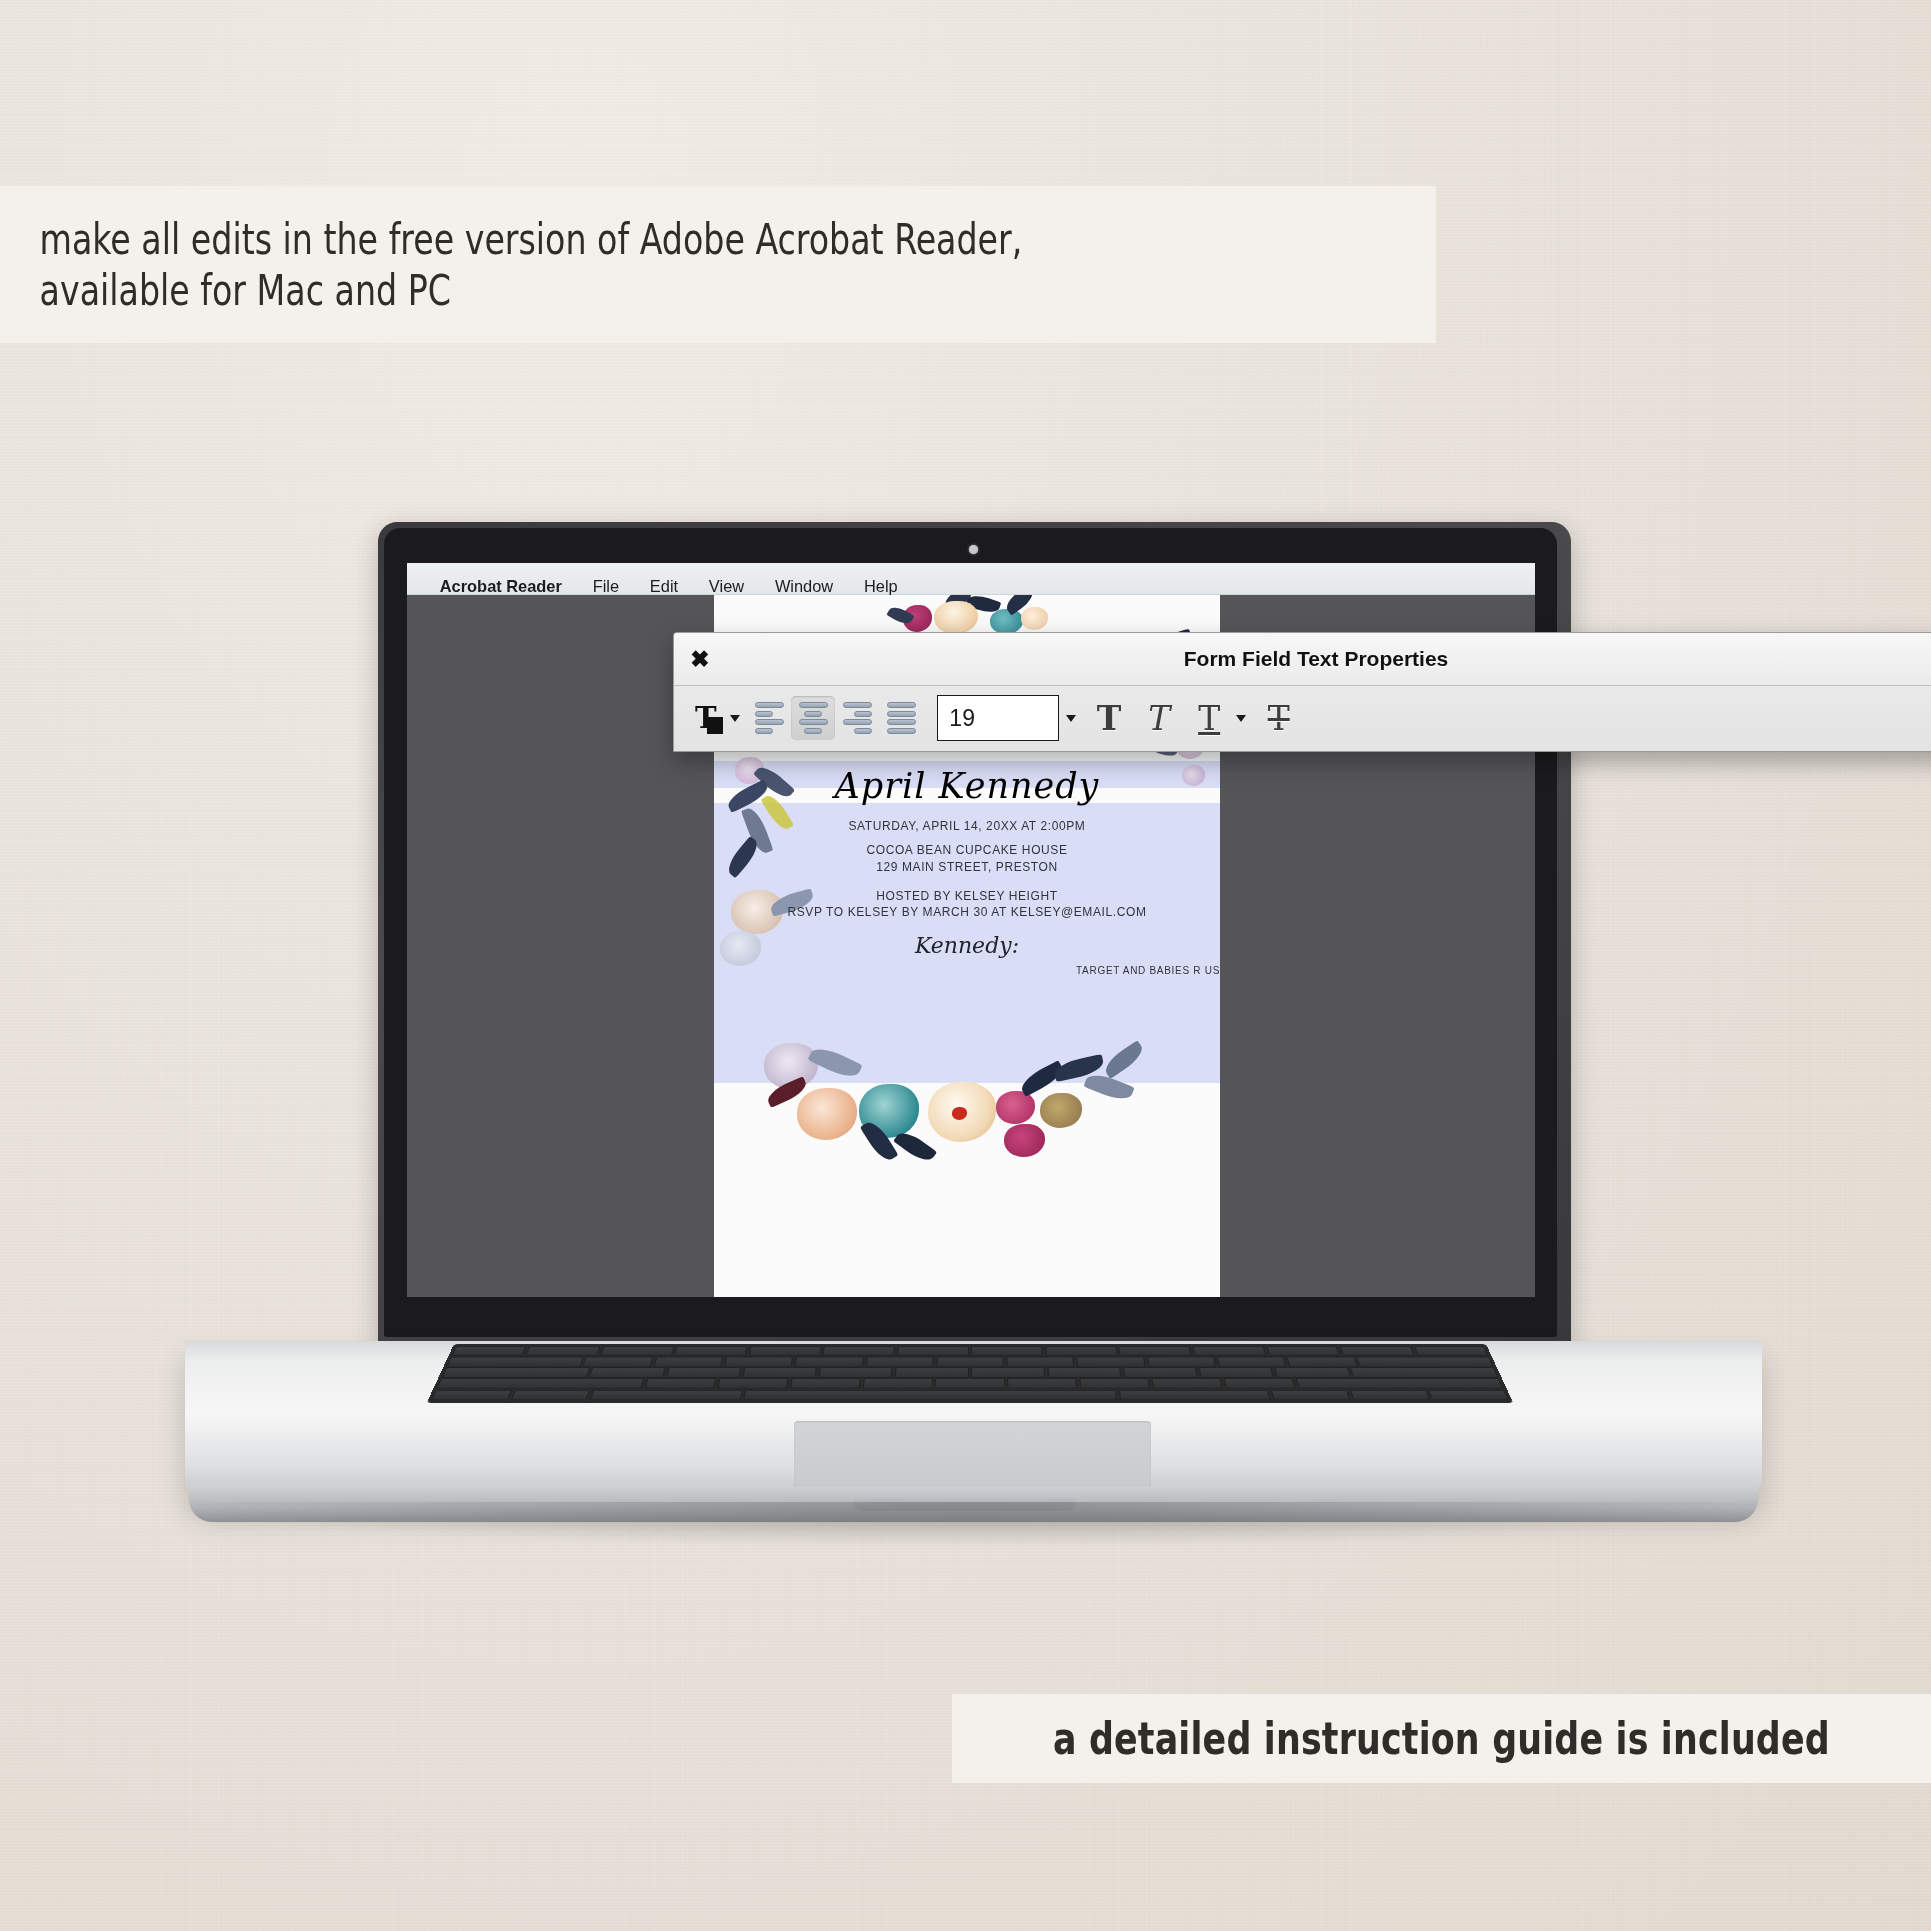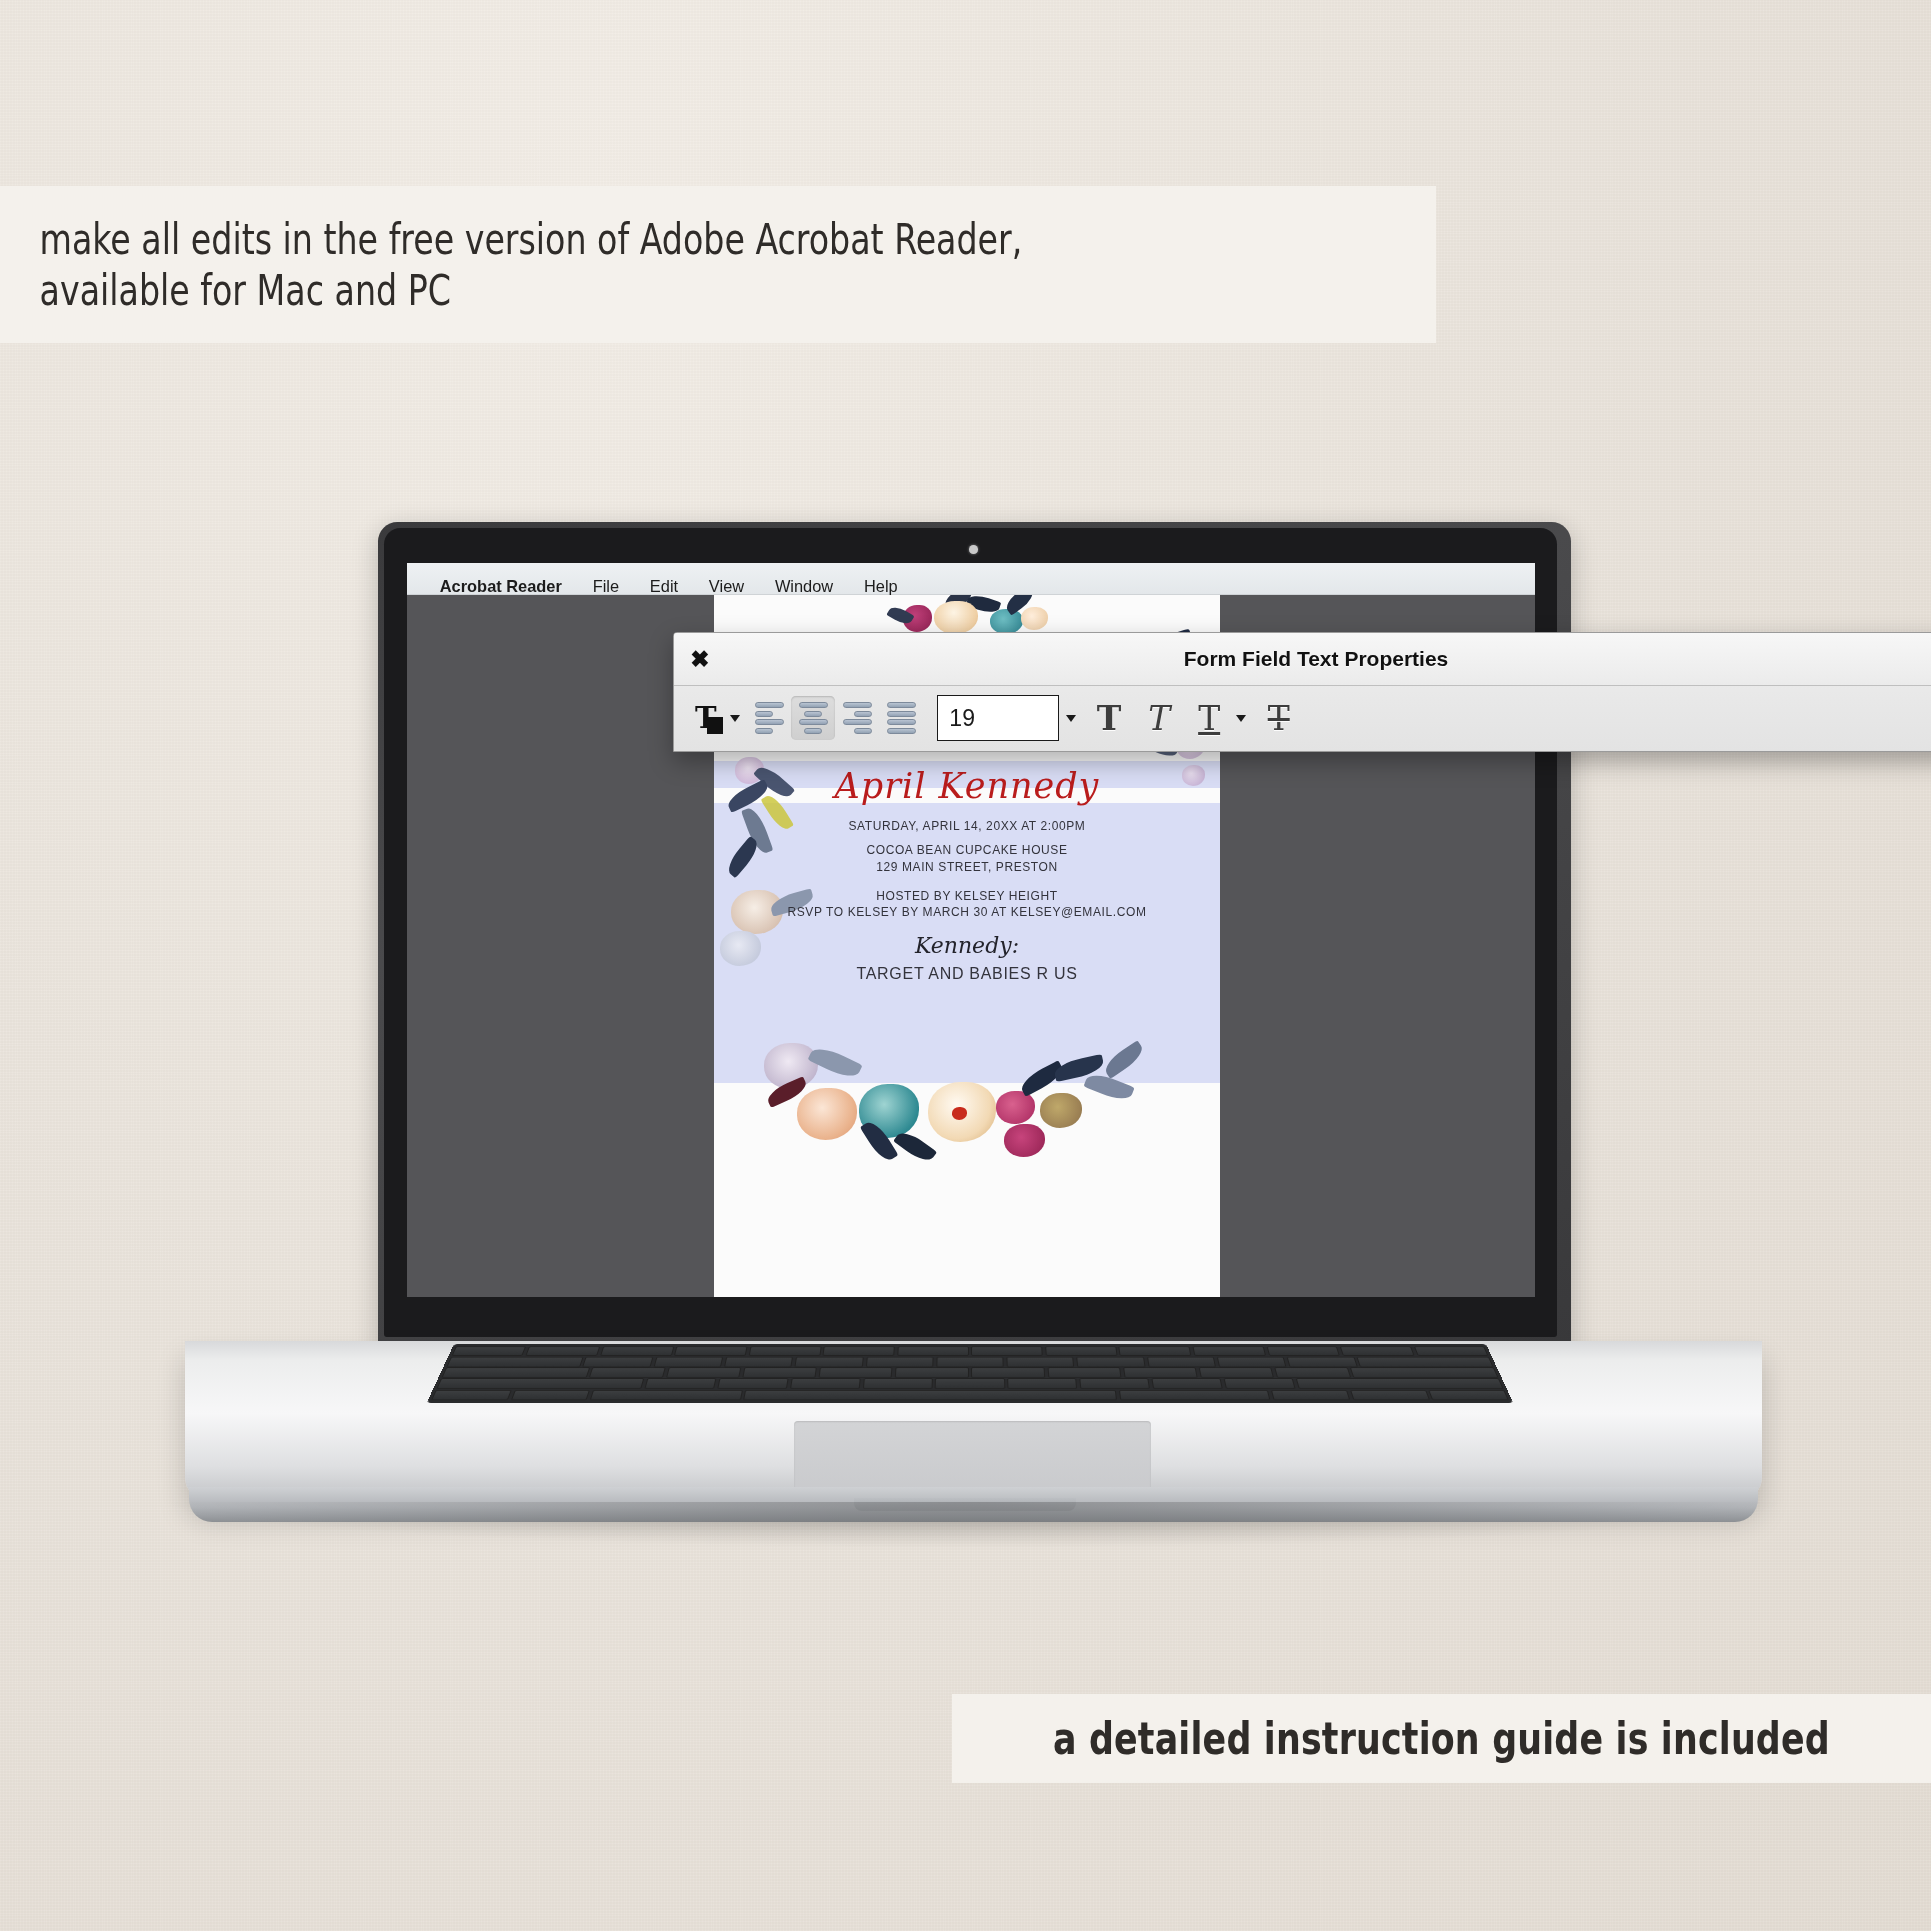--- a/index.html
+++ b/index.html
@@ -103,38 +103,38 @@
     color:#17171a;
   }
   #title-baby{top:33px;font-size:57px;letter-spacing:-1px;line-height:1;}
   #honoring{
     position:absolute;top:125px;left:0;width:100%;text-align:center;
     font-size:12.6px;letter-spacing:1.3px;color:#3a3a42;
   }
   #name{
     position:absolute;top:171px;left:0;width:100%;text-align:center;
     font-family:"DejaVu Serif",serif;font-style:italic;font-size:35px;
-    color:#b91c1c;letter-spacing:1px;
+    color:#000000;letter-spacing:1px;
   }
   .detail-line{
     position:absolute;left:0;width:100%;text-align:center;
     font-size:12px;letter-spacing:0.6px;color:#33333c;white-space:nowrap;
   }
   #d1{top:224px;}
   #d2{top:248px;}
   #d3{top:265px;}
   #d4{top:294px;}
   #d5{top:310px;}
   #registry-word{
     position:absolute;top:338px;left:0;width:100%;text-align:center;
     font-family:"DejaVu Serif",serif;font-style:italic;font-size:22px;color:#23232b;
   }
   #registry-val{
-    position:absolute;top:370px;left:0;width:100%;text-align:center;
-    font-size:16px;letter-spacing:0.7px;color:#33333c;
+    position:absolute;top:370px;left:0;width:100%;text-align:right;
+    font-size:10px;letter-spacing:0.7px;color:#33333c;
   }
 
   
   #dialog{
     position:absolute;left:673px;top:632px;width:1284px;height:118px;
     background:linear-gradient(180deg,#f3f3f3 0%,#e9e9e9 48%,#e3e3e3 100%);
     border:1px solid #9a9a9a;border-radius:3.9px 3.9px 0 0;
     box-shadow:0 9.7px 25px rgba(0,0,0,.30);
     overflow:hidden;
   }

